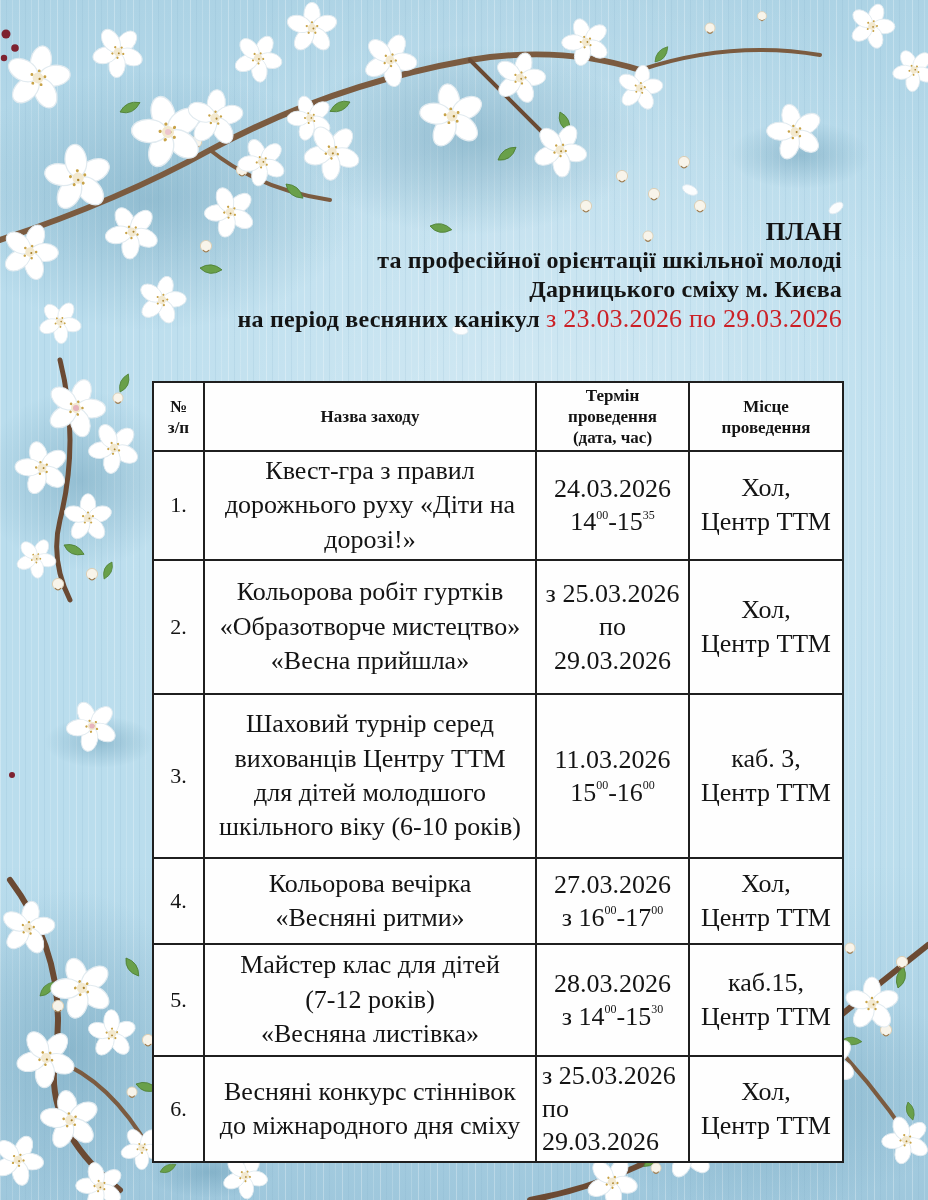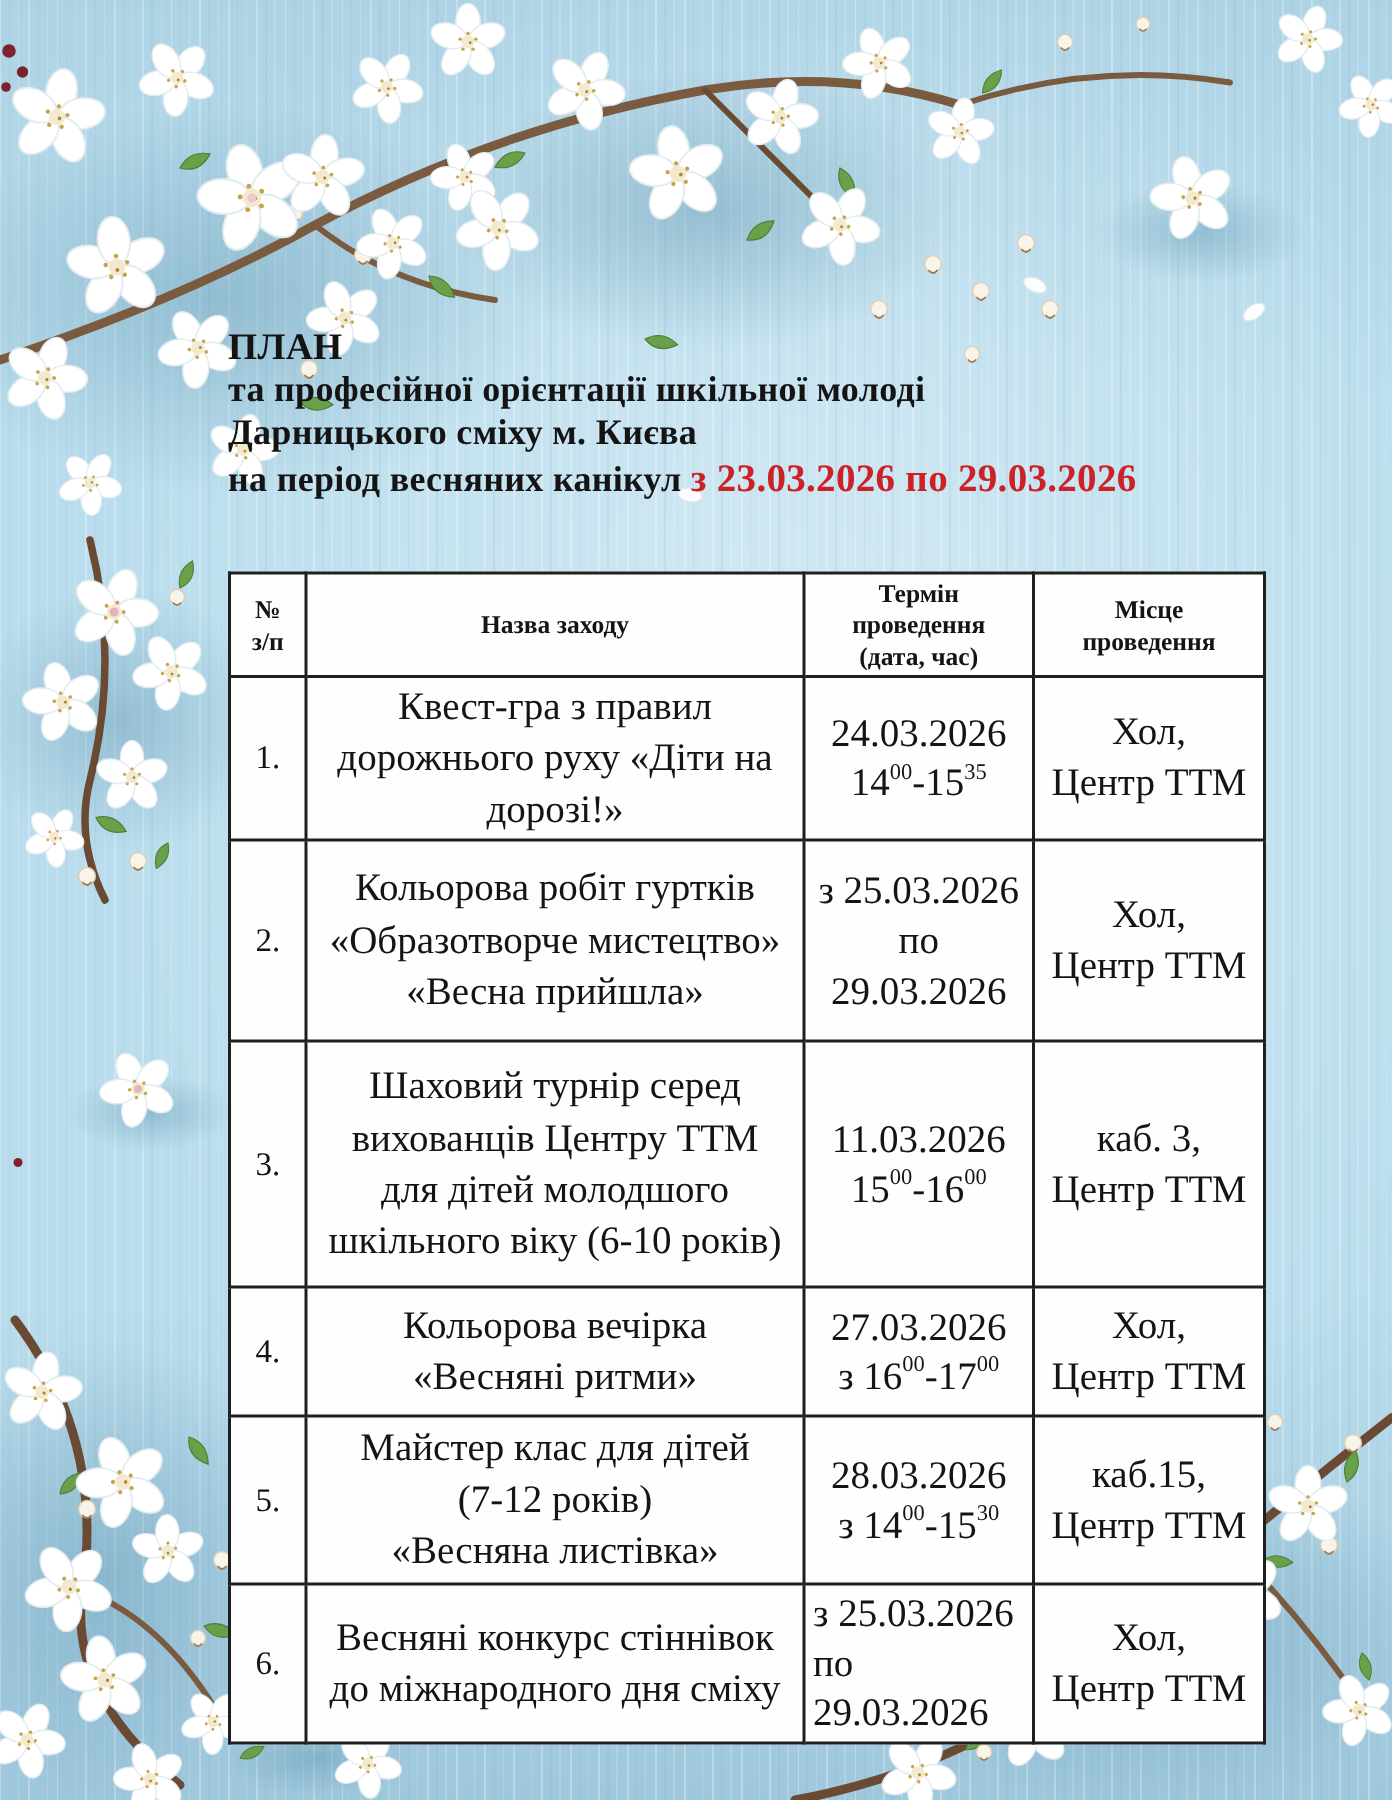--- a/index.html
+++ b/index.html
@@ -20,43 +20,43 @@
       repeating-linear-gradient(90deg,
         rgba(255,255,255,.30) 0 1px, rgba(255,255,255,0) 1px 6px,
         rgba(122,168,196,.16) 6px 7px, rgba(255,255,255,0) 7px 12px,
         rgba(255,255,255,.18) 12px 13px, rgba(255,255,255,0) 13px 19px);
     opacity:.9;
   }
   .bg-art{position:absolute;inset:0;z-index:1;pointer-events:none;}
 
   .title-block{
     position:absolute;left:152px;top:217px;width:690px;z-index:2;
-    text-align:left;font-weight:bold;font-size:24px;line-height:29px;
+    text-align:right;font-weight:bold;font-size:24px;line-height:29px;
     letter-spacing:.2px;
   }
   .title-block .t-main{font-size:25px;}
-  .period-dates{color:var(--accent-red,#cb2127);font-weight:bold;font-size:26px;}
+  .period-dates{color:var(--accent-red,#cb2127);font-weight:normal;font-size:26px;}
 
   table.events{
     position:absolute;left:152px;top:381px;width:690px;z-index:2;
     border-collapse:collapse;background:#fefefe;table-layout:fixed;
   }
   table.events th, table.events td{
     border:2px solid #1f1f1f;vertical-align:middle;text-align:center;
     padding:2px 3px;overflow:hidden;
   }
   table.events th{
     font-size:17px;line-height:21px;font-weight:bold;white-space:pre-line;
     height:60px;
   }
   td.num{font-size:22px;}
   td.name,td.place{font-size:26px;line-height:1.32;white-space:pre-line;}
   td.term{font-size:26px;line-height:1.28;margin-top:44px;}
   td.term.left{text-align:left;padding-left:5px;}
-  td.term sup{font-size:15px;line-height:0;position:relative;top:-2px;vertical-align:super;}
+  td.term sup{font-size:12px;line-height:0;position:relative;top:-2px;vertical-align:super;}
   tbody tr:nth-child(1) td{height:100px;}
   tbody tr:nth-child(2) td{height:128px;}
   tbody tr:nth-child(3) td{height:158px;}
   tbody tr:nth-child(4) td{height:80px;}
   tbody tr:nth-child(5) td{height:106px;}
   tbody tr:nth-child(6) td{height:90px;}
 </style>
 </head>
 <body>
 

